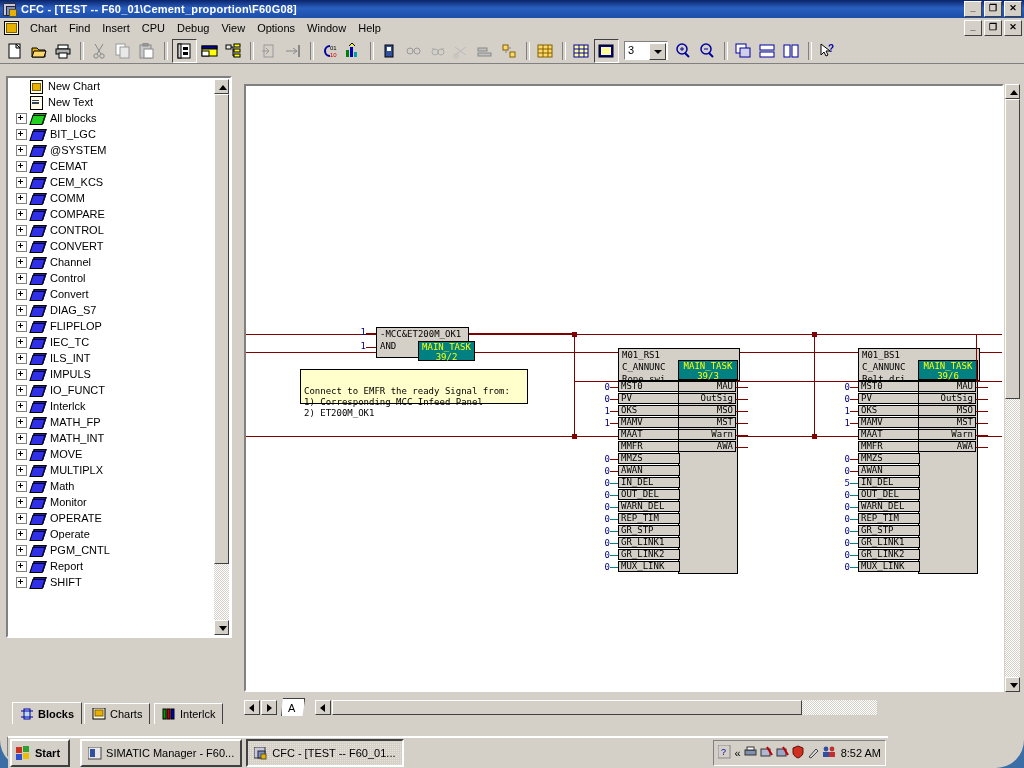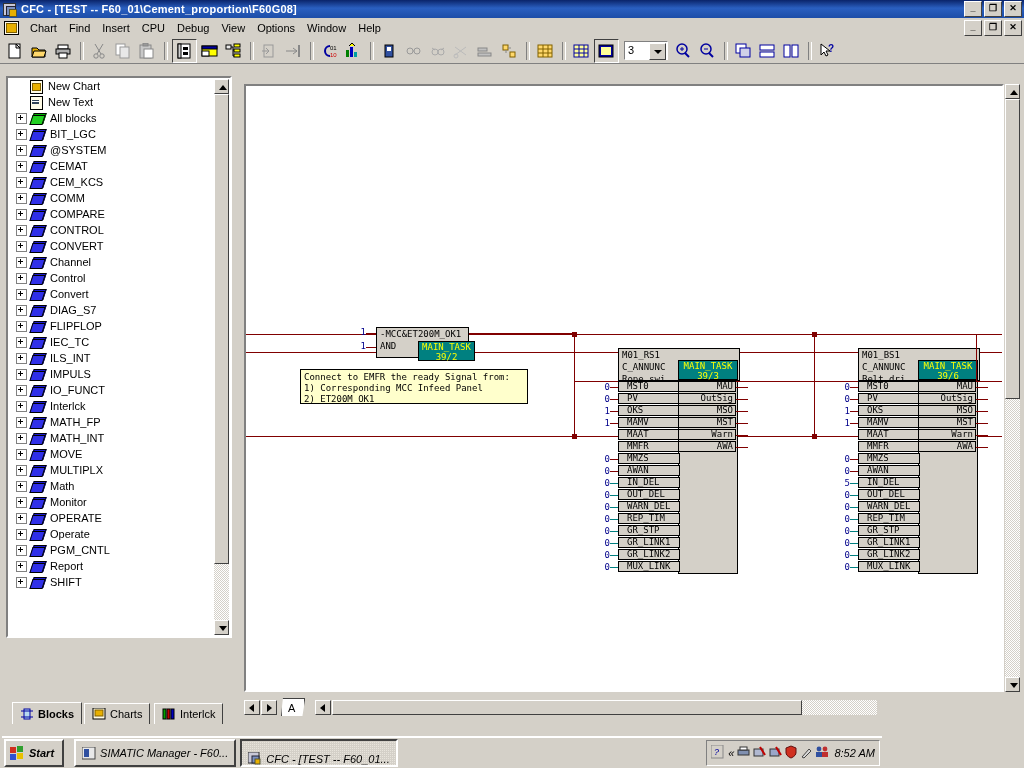--- a/index.html
+++ b/index.html
@@ -1,17 +1,17 @@
 <!DOCTYPE html>
 <html><head>
 <meta charset="utf-8">
 <style>
   html,body{margin:0;padding:0;background:#3a6ea5;}
   body{width:1024px;height:768px;overflow:hidden;font-family:"Liberation Sans",sans-serif;font-size:11px;}
-  .app{position:relative;width:1024px;height:768px;background:#d4d0c8;}
+  .app{position:relative;width:1024px;height:768px;background:#d4d0c8;border-radius:28px;}
 
   
   .titlebar{position:absolute;left:0;top:0;width:1024px;height:18px;
     background:linear-gradient(180deg,#0a246a 0%,#2a5fc0 45%,#1c4da8 100%);
     display:flex;align-items:center;color:#fff;font-weight:bold;font-size:11px;}
   .titlebar .tl-ico{width:16px;height:14px;margin:0 3px 0 2px;position:relative;flex:0 0 auto;}
   .tl-ico .p1{position:absolute;left:1px;top:1px;width:11px;height:11px;background:#c8c8d8;border:1px solid #333;}
   .tl-ico .p2{position:absolute;left:4px;top:4px;width:8px;height:8px;background:#7a8fbf;border:1px solid #223;}
   .tl-ico .p3{position:absolute;left:7px;top:7px;width:6px;height:6px;background:#e8b000;border:1px solid #553;}
   .titlebar .ttl{white-space:nowrap;letter-spacing:0.2px;}
@@ -125,46 +125,46 @@
   .wh{height:1px;}
   .wv{width:1px;}
   .jdot{position:absolute;width:5px;height:5px;background:#800000;}
 
   .blk{position:absolute;background:#d4d0c8;border:1px solid #000;box-sizing:border-box;
     font-family:"DejaVu Sans Mono",monospace;font-size:9px;color:#000;}
   .blk .hdr{padding:1px 2px 0 3px;line-height:11px;}
   .task{position:absolute;background:#008080;color:#ffff00;text-align:center;
     font-family:"DejaVu Sans Mono",monospace;font-size:9px;line-height:10px;border:1px solid #000;box-sizing:border-box;}
   .pin{position:absolute;height:11px;background:#d4d0c8;border:1px solid #000;box-sizing:border-box;
-    font-family:"DejaVu Sans Mono",monospace;font-size:9px;line-height:9px;padding-left:8px;white-space:nowrap;overflow:hidden;}
+    font-family:"DejaVu Sans Mono",monospace;font-size:9px;line-height:9px;padding-left:2px;white-space:nowrap;overflow:hidden;}
   .pin.out{text-align:right;padding-left:0;padding-right:2px;}
   .pinval{position:absolute;font-family:"DejaVu Sans Mono",monospace;font-size:9px;color:#00008b;
     text-align:right;line-height:10px;}
   .pinstub{position:absolute;height:1px;background:#800000;}
   .pinstub.teal{background:#008080;}
   .comment{position:absolute;background:#ffffcc;border:1px solid #000;
-    font-family:"DejaVu Sans Mono",monospace;font-size:9px;line-height:11px;color:#000;padding:2px 3px;white-space:pre;}
+    font-family:"DejaVu Sans Mono",monospace;font-size:9px;line-height:11px;color:#000;padding:16px 3px;white-space:pre;}
 
   
   .statusbar{position:absolute;left:0;bottom:30px;width:1024px;height:18px;background:#d4d0c8;
     border-top:1px solid #fff;display:flex;align-items:center;}
   .sp{height:16px;border:1px solid;border-color:#808080 #fff #fff #808080;box-sizing:border-box;
     font-size:10px;padding:1px 3px;margin-right:1px;white-space:nowrap;overflow:hidden;}
 
   
-  .taskbar{position:absolute;left:2px;bottom:0;width:880px;height:30px;background:#d4d0c8;
-    border-top:2px solid #fff;display:flex;align-items:center;font-style:italic;}
+  .taskbar{position:absolute;left:8px;bottom:0;width:880px;height:30px;background:#d4d0c8;
+    border-top:2px solid #fff;display:flex;align-items:center;}
   .startbtn{height:24px;margin-left:2px;padding:0 8px 0 4px;display:flex;align-items:center;
     background:#d4d0c8;border:2px solid;border-color:#fff #404040 #404040 #fff;font-weight:bold;font-size:11px;}
   .flag{width:15px;height:14px;margin-right:4px;position:relative;}
   .flag i{position:absolute;width:6px;height:6px;}
   .tbtn{height:24px;margin-left:4px;padding:0 6px;display:flex;align-items:center;max-width:168px;
     background:#d4d0c8;border:2px solid;border-color:#fff #404040 #404040 #fff;font-size:11px;white-space:nowrap;overflow:hidden;}
   .tbtn.act{border-color:#404040 #fff #fff #404040;background-image:linear-gradient(45deg,#e8e4dc 25%,#d4d0c8 25%,#d4d0c8 75%,#e8e4dc 75%);
-    background-size:2px 2px;align-items:flex-end;}
+    background-size:2px 2px;}
   .tray{position:absolute;right:2px;height:24px;display:flex;align-items:center;padding:0 4px;
     border:1px solid;border-color:#808080 #fff #fff #808080;font-size:11px;}
 </style>
 </head>
 <body>
 
 <div class="app">
 
   <div class="titlebar">
     <div class="tl-ico">

